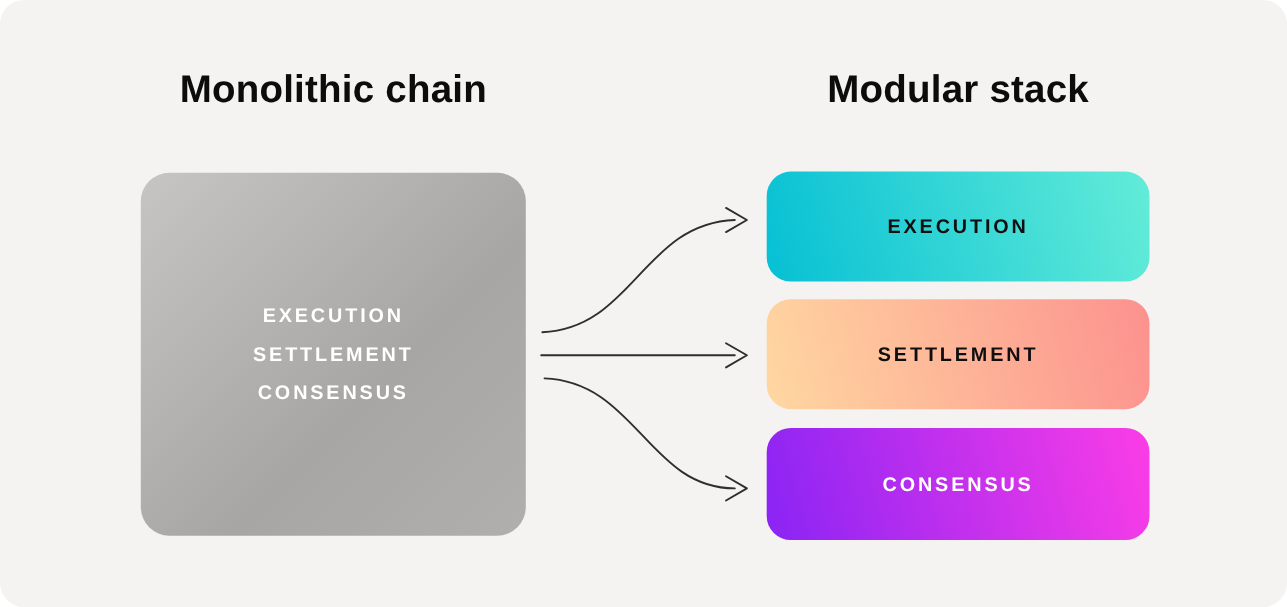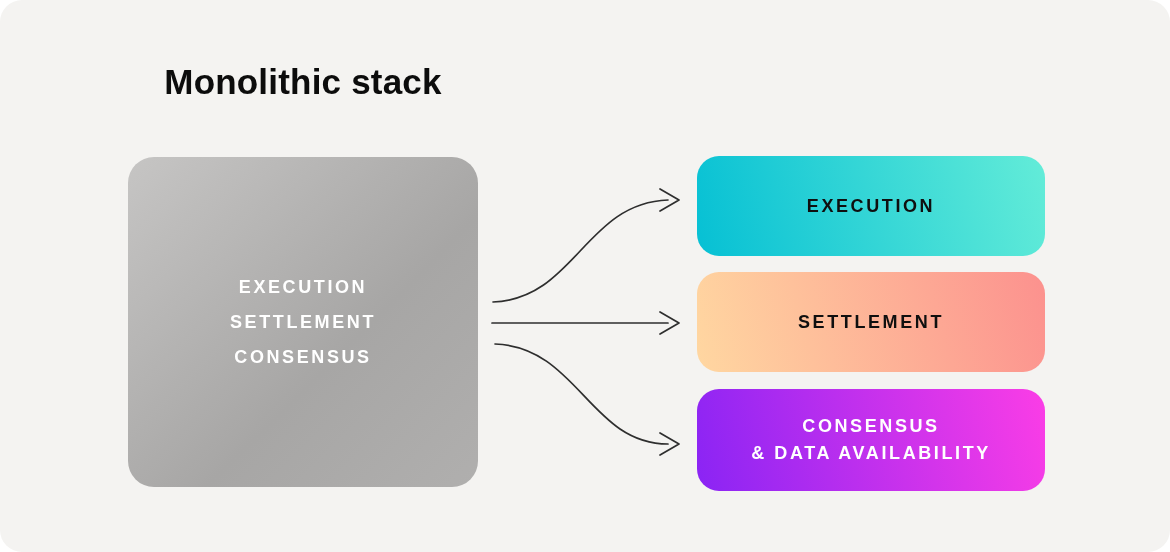--- a/index.html
+++ b/index.html
@@ -78,22 +78,23 @@
     width: 1170px;
     height: 552px;
     pointer-events: none;
   }
 </style>
 </head>
 <body>
 
 <div class="canvas">
 
-  <div class="col-title title-mono">Monolithic stack</div>
+  <div class="col-title title-mono">Monolithic chain</div>
 
+  <div class="col-title title-mod">Modular stack</div>
 
   <div class="mono-box">
     <div class="mono-layer">EXECUTION</div>
     <div class="mono-layer">SETTLEMENT</div>
     <div class="mono-layer">CONSENSUS</div>
   </div>
 
   <svg class="arrows" viewBox="0 0 1170 552" xmlns="http://www.w3.org/2000/svg" fill="none" stroke="#2e2e2e" stroke-width="1.7" stroke-linecap="round" stroke-linejoin="round">
     <g>
       <path d="M493,302 C575,299 585,203 668,200"></path>
@@ -112,16 +113,15 @@
   <div class="mod-box mod-box-1">
     <div class="mod-label">EXECUTION</div>
   </div>
 
   <div class="mod-box mod-box-2">
     <div class="mod-label">SETTLEMENT</div>
   </div>
 
   <div class="mod-box mod-box-3">
     <div class="mod-label">CONSENSUS</div>
-    <div class="mod-label">&amp; DATA AVAILABILITY</div>
   </div>
 
 </div>
 
 </body></html>

